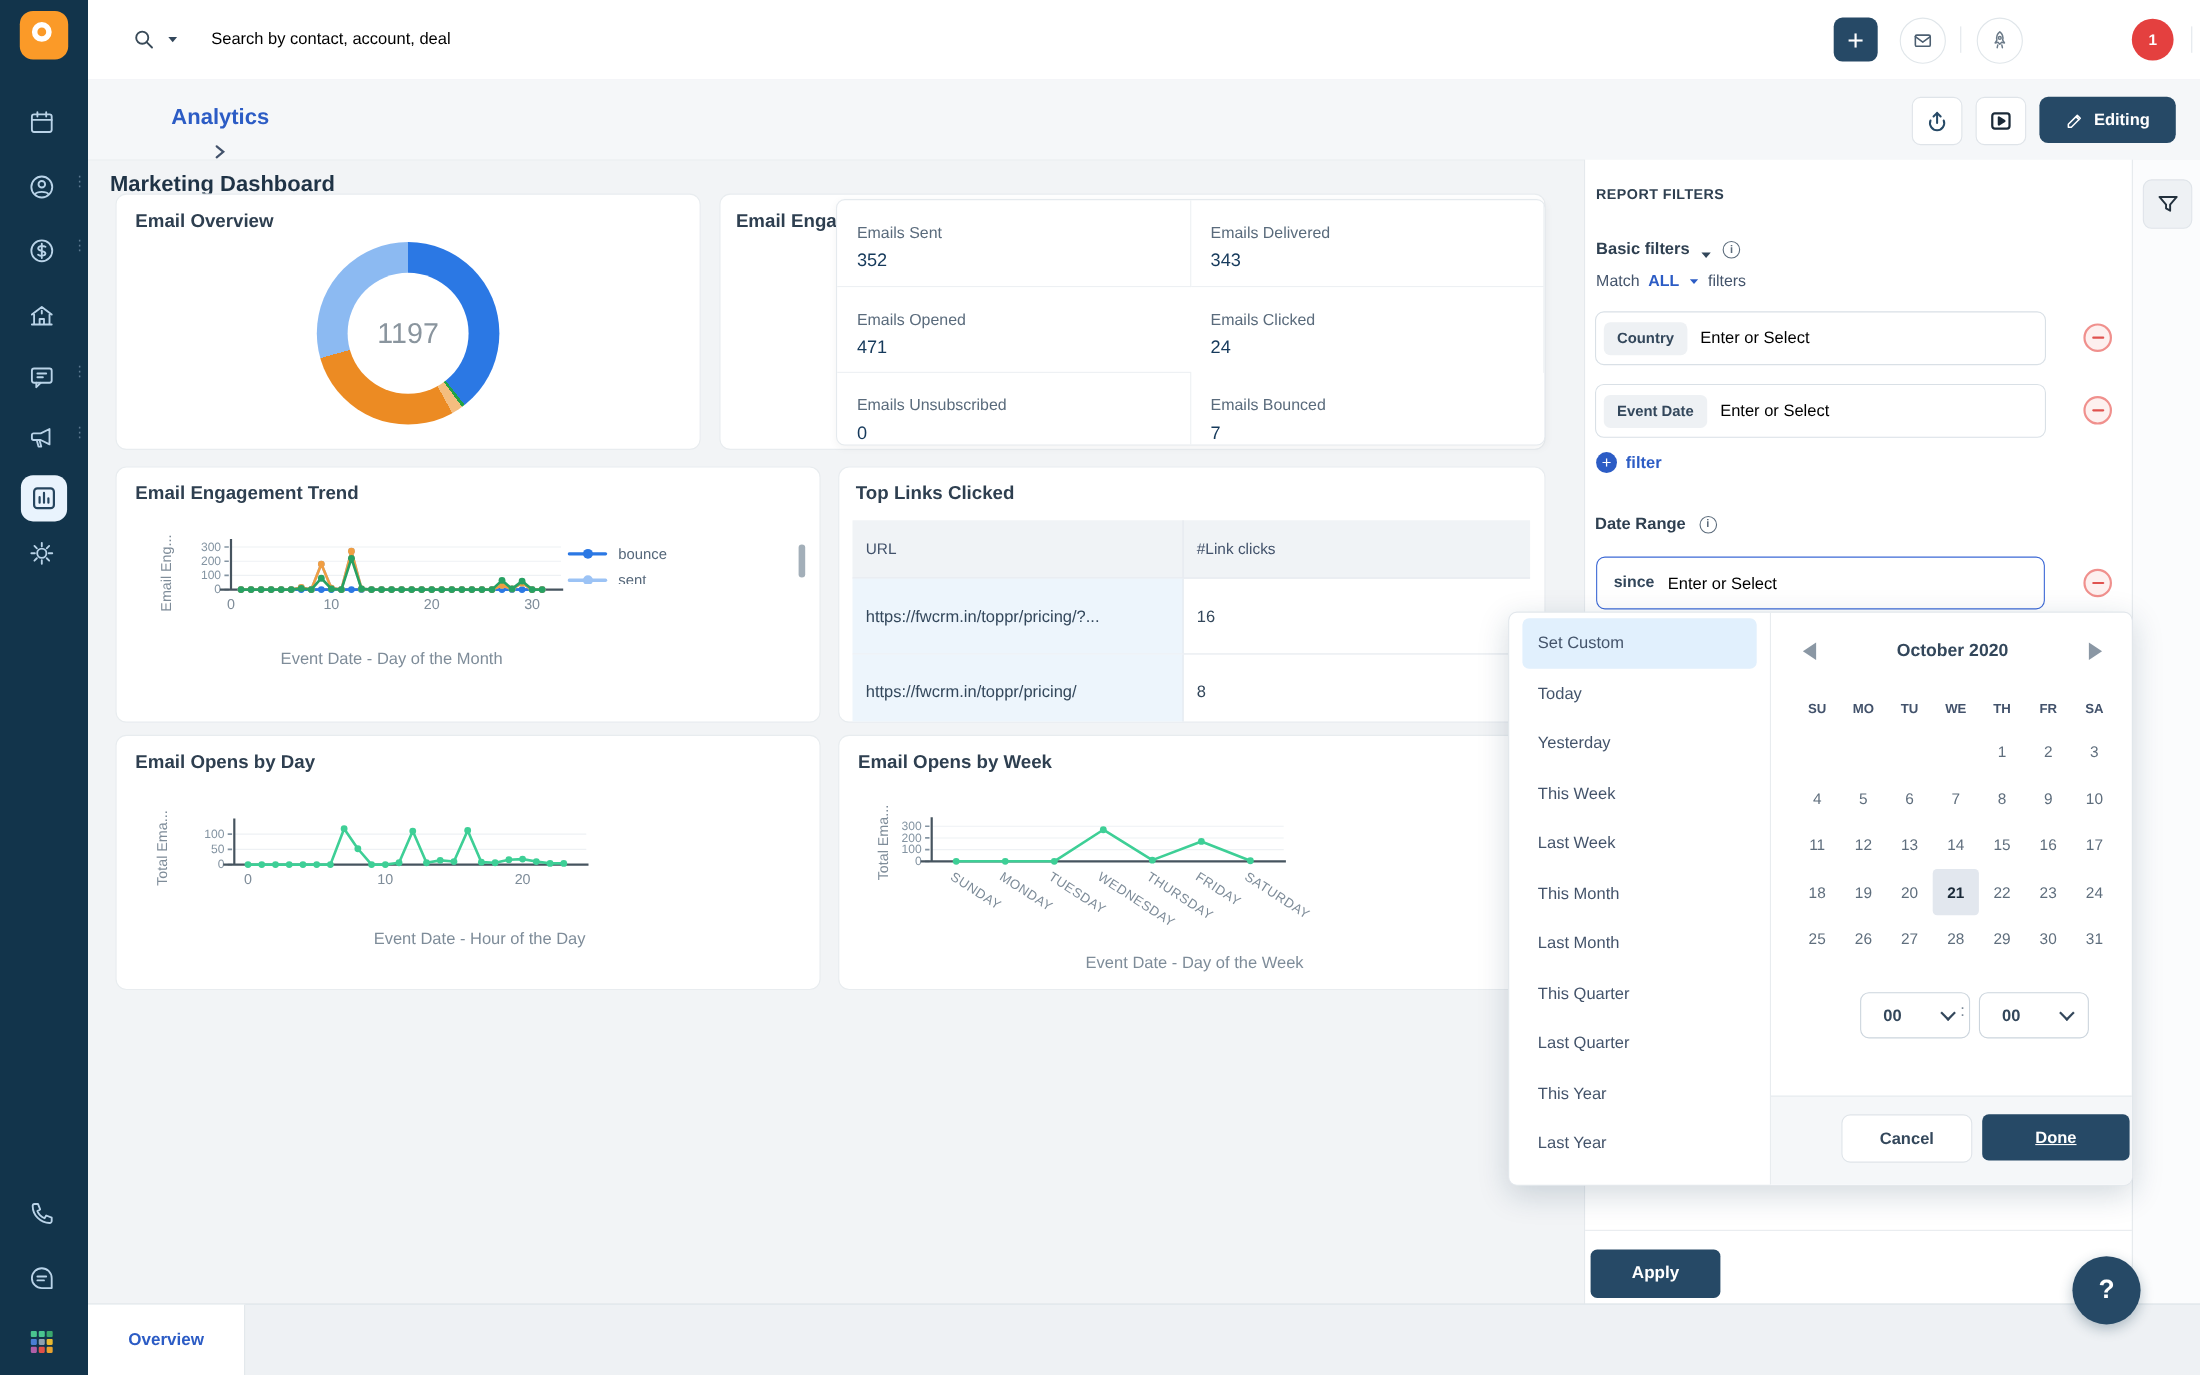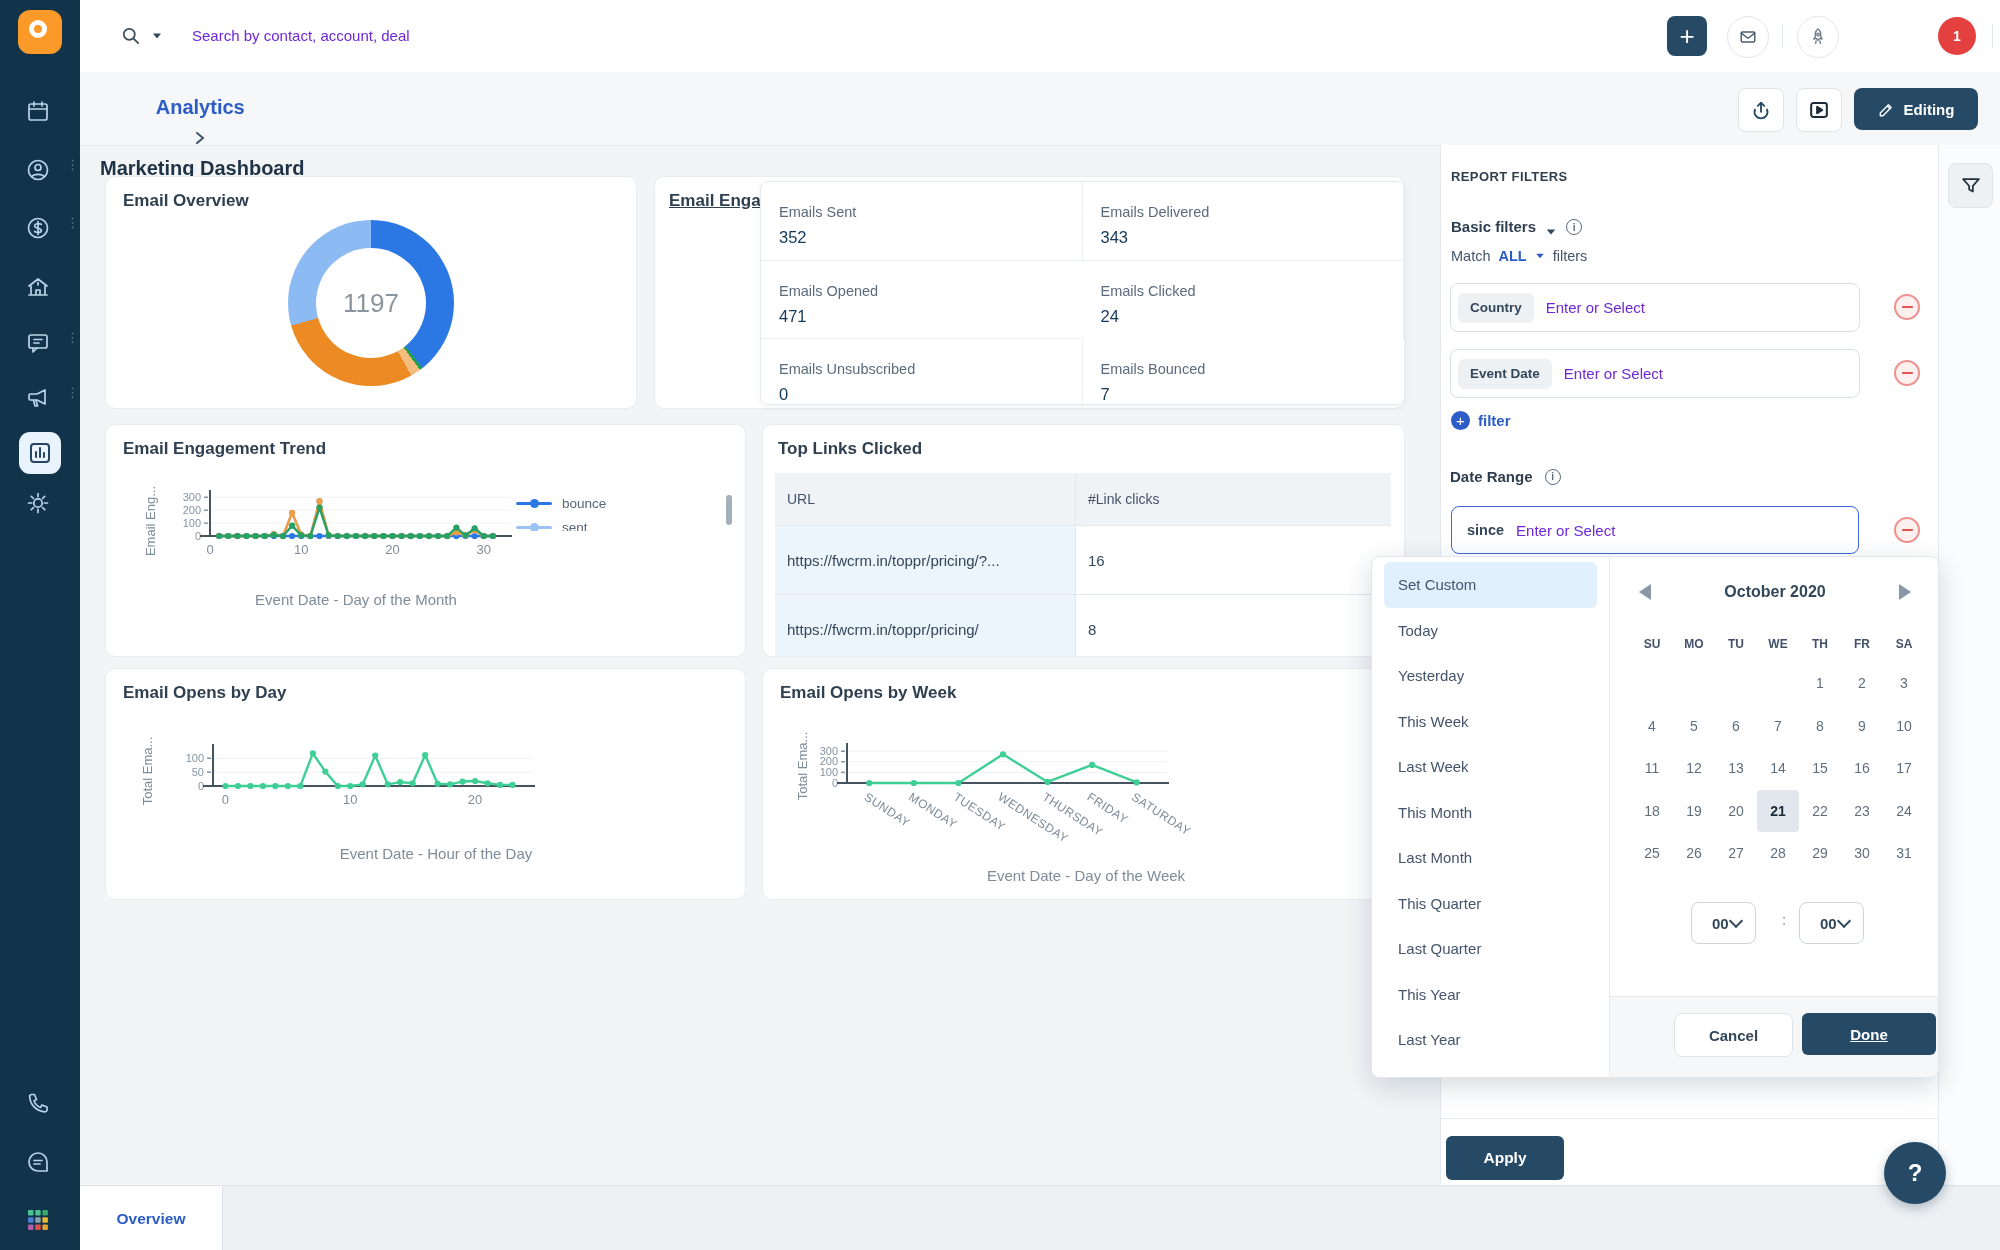--- a/index.html
+++ b/index.html
@@ -22,41 +22,41 @@
             font-weight:600;}
   .badge{display:flex;align-items:center;justify-content:center;background:#e8f2fd;border:1px solid #a8c7f0;
          border-radius:6px;color:#2c5cc5;font-size:14px;}
   .caret{display:inline-block;width:0;height:0;border-left:5px solid transparent;border-right:5px solid transparent;
          border-top:6px solid #33475b;}
   .panel{position:absolute;left:1440px;top:145px;width:498px;height:1105px;background:#fff;border-left:1px solid #e5e9ed;}
   .chip{background:#eef1f4;border-radius:6px;font-weight:700;font-size:13.5px;color:#33475b;
         display:flex;align-items:center;justify-content:center;padding:0 12px;height:30px;}
   .filter-box{position:absolute;left:9px;width:410px;height:49px;background:#fff;border:1px solid #d9e0e6;border-radius:8px;
               display:flex;align-items:center;padding:0 7px;box-sizing:border-box;gap:12px;}
-  .placeholder{color:#6d28d9;font-size:15px;}
+  .placeholder{color:#000000;font-size:15px;}
   .minus-btn{position:absolute;width:26px;height:26px;border-radius:50%;border:2px solid #f0908d;background:#fdf0ef;
              box-sizing:border-box;display:flex;align-items:center;justify-content:center;}
   .minus-btn::after{content:"";width:11px;height:2.5px;background:#e0524f;border-radius:2px;}
   .info-i{display:inline-flex;width:16px;height:16px;border:1.5px solid #5b6b7b;border-radius:50%;color:#5b6b7b;
           font-size:10px;font-weight:700;align-items:center;justify-content:center;box-sizing:border-box;}
   .popup{position:absolute;left:1371px;top:556px;width:568px;height:522px;background:#fff;border:1px solid #e2e7ec;
          border-radius:8px;box-shadow:0 8px 28px rgba(18,52,77,.18);z-index:20;overflow:hidden;box-sizing:border-box;}
   .presets{position:absolute;left:0;top:0;width:238px;height:100%;border-right:1px solid #e8ecef;box-sizing:border-box;padding-top:5px;}
   .preset-item{height:45.5px;display:flex;align-items:center;margin:0 12px;padding-left:14px;font-size:15px;color:#44546b;
                border-radius:6px;cursor:pointer;}
   .preset-item.sel{background:#e1f0fd;}
   .cal-pane{position:absolute;left:238px;top:0;width:330px;height:100%;}
   .cal-grid{position:absolute;left:21px;top:69px;width:294px;display:grid;grid-template-columns:repeat(7,42px);}
   .cal-grid .wd{height:36px;display:flex;align-items:center;justify-content:center;font-size:12px;font-weight:700;color:#42526b;}
   .cal-grid .day{height:42.5px;display:flex;align-items:center;justify-content:center;font-size:14px;color:#5f6e7d;
                  border-radius:4px;cursor:pointer;}
   .cal-grid .day.sel{background:#e2e7ee;color:#1b2a38;font-weight:700;}
   .tri-left{width:0;height:0;border-top:8px solid transparent;border-bottom:8px solid transparent;border-right:12px solid #8a97a4;}
   .tri-right{width:0;height:0;border-top:8px solid transparent;border-bottom:8px solid transparent;border-left:12px solid #8a97a4;}
-  .time-select{position:absolute;width:65px;height:42px;border:1px solid #ccd5dd;border-radius:8px;background:#fff;
+  .time-select{position:absolute;width:100px;height:42px;border:1px solid #ccd5dd;border-radius:8px;background:#fff;
                display:flex;align-items:center;justify-content:space-between;padding:0 14px 0 20px;box-sizing:border-box;
                font-size:15px;color:#33475b;font-weight:600;}
   .chev-down{width:8px;height:8px;border-right:2px solid #33475b;border-bottom:2px solid #33475b;transform:rotate(45deg);margin-top:-4px;}
   .popup-footer{position:absolute;left:0;bottom:0;width:330px;height:80px;background:#f5f7f9;border-top:1px solid #e6eaee;}
   .ylabel{position:absolute;font-size:13px;color:#7e8c99;text-align:center;transform:rotate(-90deg);white-space:nowrap;}
   .xlabel{position:absolute;font-size:15px;color:#7e8c99;text-align:center;}
   .legend-item{display:flex;align-items:center;gap:10px;height:24px;}
   .legend-swatch{position:relative;width:36px;height:3px;border-radius:2px;}
   .legend-swatch::after{content:"";position:absolute;left:14px;top:-3px;width:9px;height:9px;border-radius:50%;background:inherit;}
   .legend-label{font-size:13.5px;color:#55677a;}
@@ -204,21 +204,21 @@
   <div class="card" style="left:105px;top:176px;width:530px;height:231px;">
     <div class="card-title">Email Overview</div>
     <div class="abs" style="left: 182px; top: 43px; width: 166px; height: 166px; border-radius: 50%; background: conic-gradient(rgb(43, 120, 228) 0deg, rgb(43, 120, 228) 141.654deg, rgb(33, 163, 68) 141.654deg, rgb(33, 163, 68) 143.759deg, rgb(244, 189, 127) 143.759deg, rgb(244, 189, 127) 150.977deg, rgb(236, 139, 35) 150.977deg, rgb(236, 139, 35) 254.135deg, rgb(140, 186, 242) 254.135deg, rgb(140, 186, 242) 360deg);">
       <div class="abs" style="left:28px;top:28px;width:110px;height:110px;background:#fff;border-radius:50%;text-align:center;">
         <span style="line-height:110px;font-size:26px;color:#8a959e;">1197</span>
       </div>
     </div>
   </div>
 
   <div class="card" style="left:654px;top:176px;width:749px;height:231px;">
-    <div class="card-title" style="left:14px;text-decoration:underline;">Email Enga</div>
+    <div class="card-title" style="left:14px;">Email Enga</div>
   </div>
   <div class="abs" style="left:760px;top:181px;width:643px;height:222px;background:#fff;border:1px solid #e5eaee;border-radius:8px;
               box-shadow:0 2px 8px rgba(0,0,0,.05);z-index:2;display:grid;grid-template-columns:1fr 1fr;grid-template-rows:1fr 1fr;overflow:hidden;">
   <div class="stat-cell" style="border-right: 1px solid rgb(237, 240, 243); border-bottom: 1px solid rgb(237, 240, 243);">
         <div class="stat-label">Emails Sent</div>
         <div class="stat-value">352</div>
       </div>
       <div class="stat-cell" style="border-right: 1px solid rgb(237, 240, 243); border-bottom: 1px solid rgb(237, 240, 243);">
         <div class="stat-label">Emails Delivered</div>
         <div class="stat-value">343</div>

